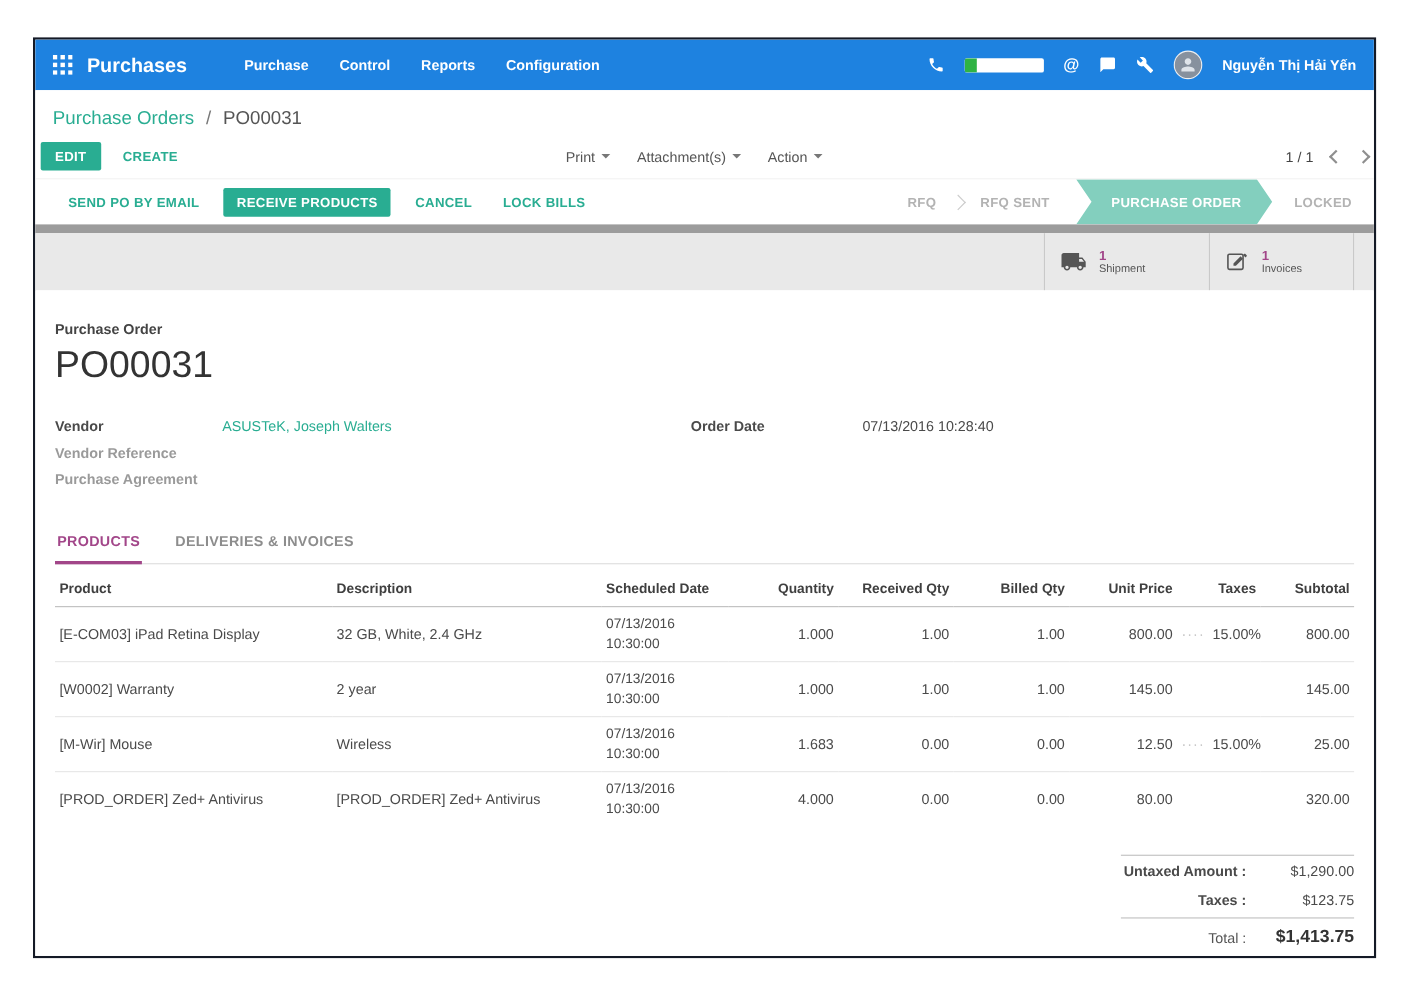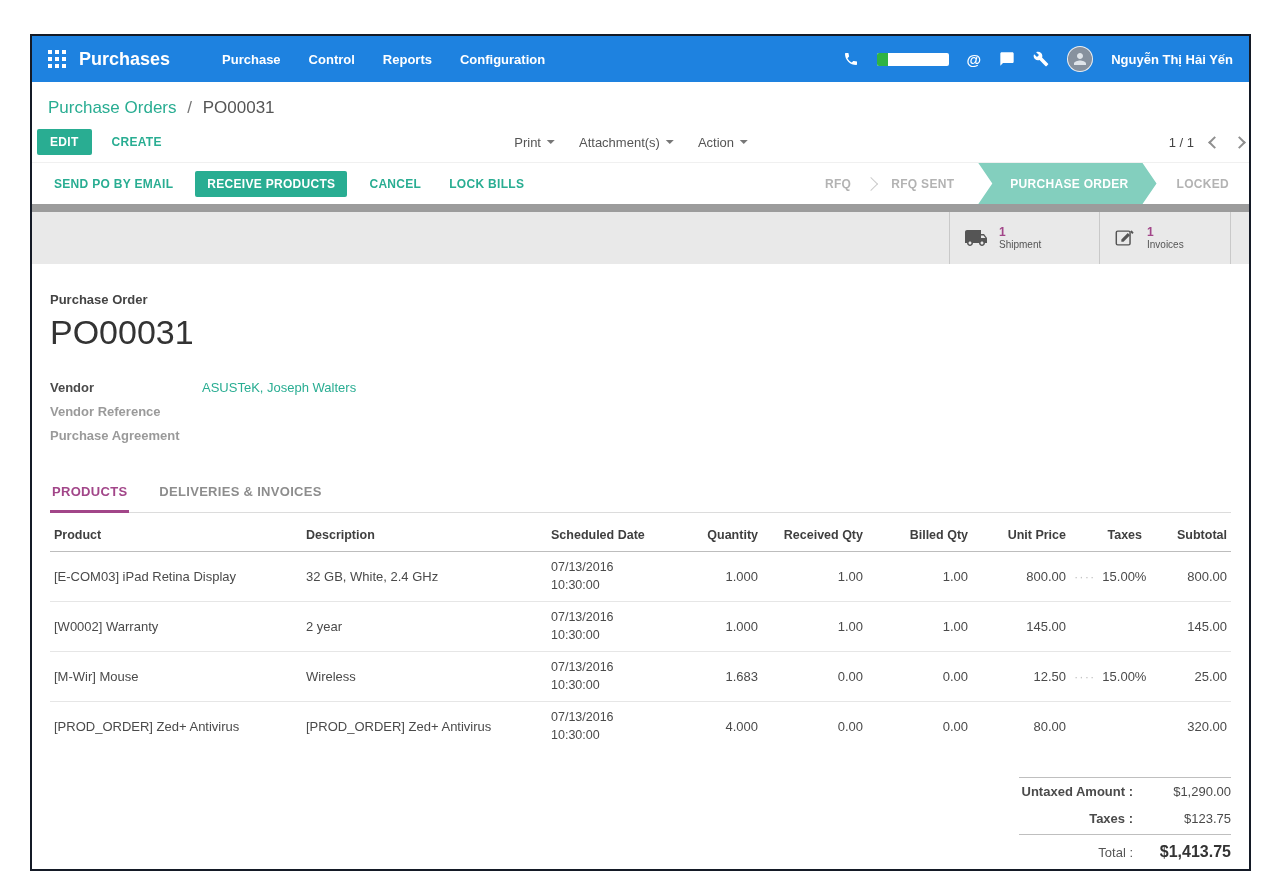--- a/index.html
+++ b/index.html
@@ -54,21 +54,21 @@
   .cp-dropdowns{position:absolute;left:50%;transform:translateX(-54%);display:flex;gap:24px;}
   .dropdown{display:flex;align-items:center;gap:6px;color:#555;font-size:13px;cursor:pointer;}
   .caret{width:0;height:0;border-left:4px solid transparent;border-right:4px solid transparent;border-top:4px solid #777;}
   .pager{margin-left:auto;display:flex;align-items:center;gap:16px;}
   .pager-value{font-size:13px;color:#444;}
   .chev{width:9px;height:9px;border-top:2px solid #8f8f8f;border-left:2px solid #8f8f8f;display:inline-block;cursor:pointer;}
   .chev.left{transform:rotate(-45deg);}
   .chev.right{transform:rotate(135deg);}
 
   
-  .statusbar{height:42px;display:flex;align-items:stretch;padding-left:16px;background:#fff;border-top:1px solid #f0f0f0;}
+  .statusbar{height:42px;display:flex;align-items:stretch;padding-left:24px;background:#fff;border-top:1px solid #f0f0f0;}
   .sb-buttons{display:flex;align-items:center;gap:16px;}
   .sb-link{background:none;border:none;color:var(--accent);font-size:12px;font-weight:700;letter-spacing:.3px;cursor:pointer;font-family:inherit;}
   .sb-filled{background:var(--accent);color:#fff;border:none;font-size:12px;font-weight:700;letter-spacing:.3px;
     padding:6px 12px;border-radius:2px;cursor:pointer;font-family:inherit;}
   .states{margin-left:auto;display:flex;align-items:stretch;}
   .state{display:flex;align-items:center;padding:0 20px;font-size:12px;font-weight:700;letter-spacing:.3px;color:#b3b3b3;cursor:pointer;white-space:nowrap;}
   .state-sep{align-self:center;width:10px;height:10px;border-top:1px solid #ccc;border-right:1px solid #ccc;
     transform:rotate(45deg);margin:0 -5px;}
   .state.active{background:var(--accent-light);color:#fff;padding:0 28px 0 32px;margin-left:4px;
     clip-path:polygon(0 0, calc(100% - 14px) 0, 100% 50%, calc(100% - 14px) 100%, 0 100%, 14px 50%);}
@@ -268,20 +268,24 @@
         </div>
         <div class="field-row">
           <span class="field-label muted">Vendor Reference</span>
           <span class="field-value"></span>
         </div>
         <div class="field-row">
           <span class="field-label muted">Purchase Agreement</span>
           <span class="field-value"></span>
         </div>
       </div>
+      <div class="fields-right">
+        <span class="field-label">Order Date</span>
+        <span class="field-value">07/13/2016 10:28:40</span>
+      </div>
     </div>
 
     <div class="tabs">
       <span class="tab active">PRODUCTS</span>
       <span class="tab">DELIVERIES &amp; INVOICES</span>
     </div>
 
     <table class="lines">
       <colgroup>
         <col style="width:252px">

